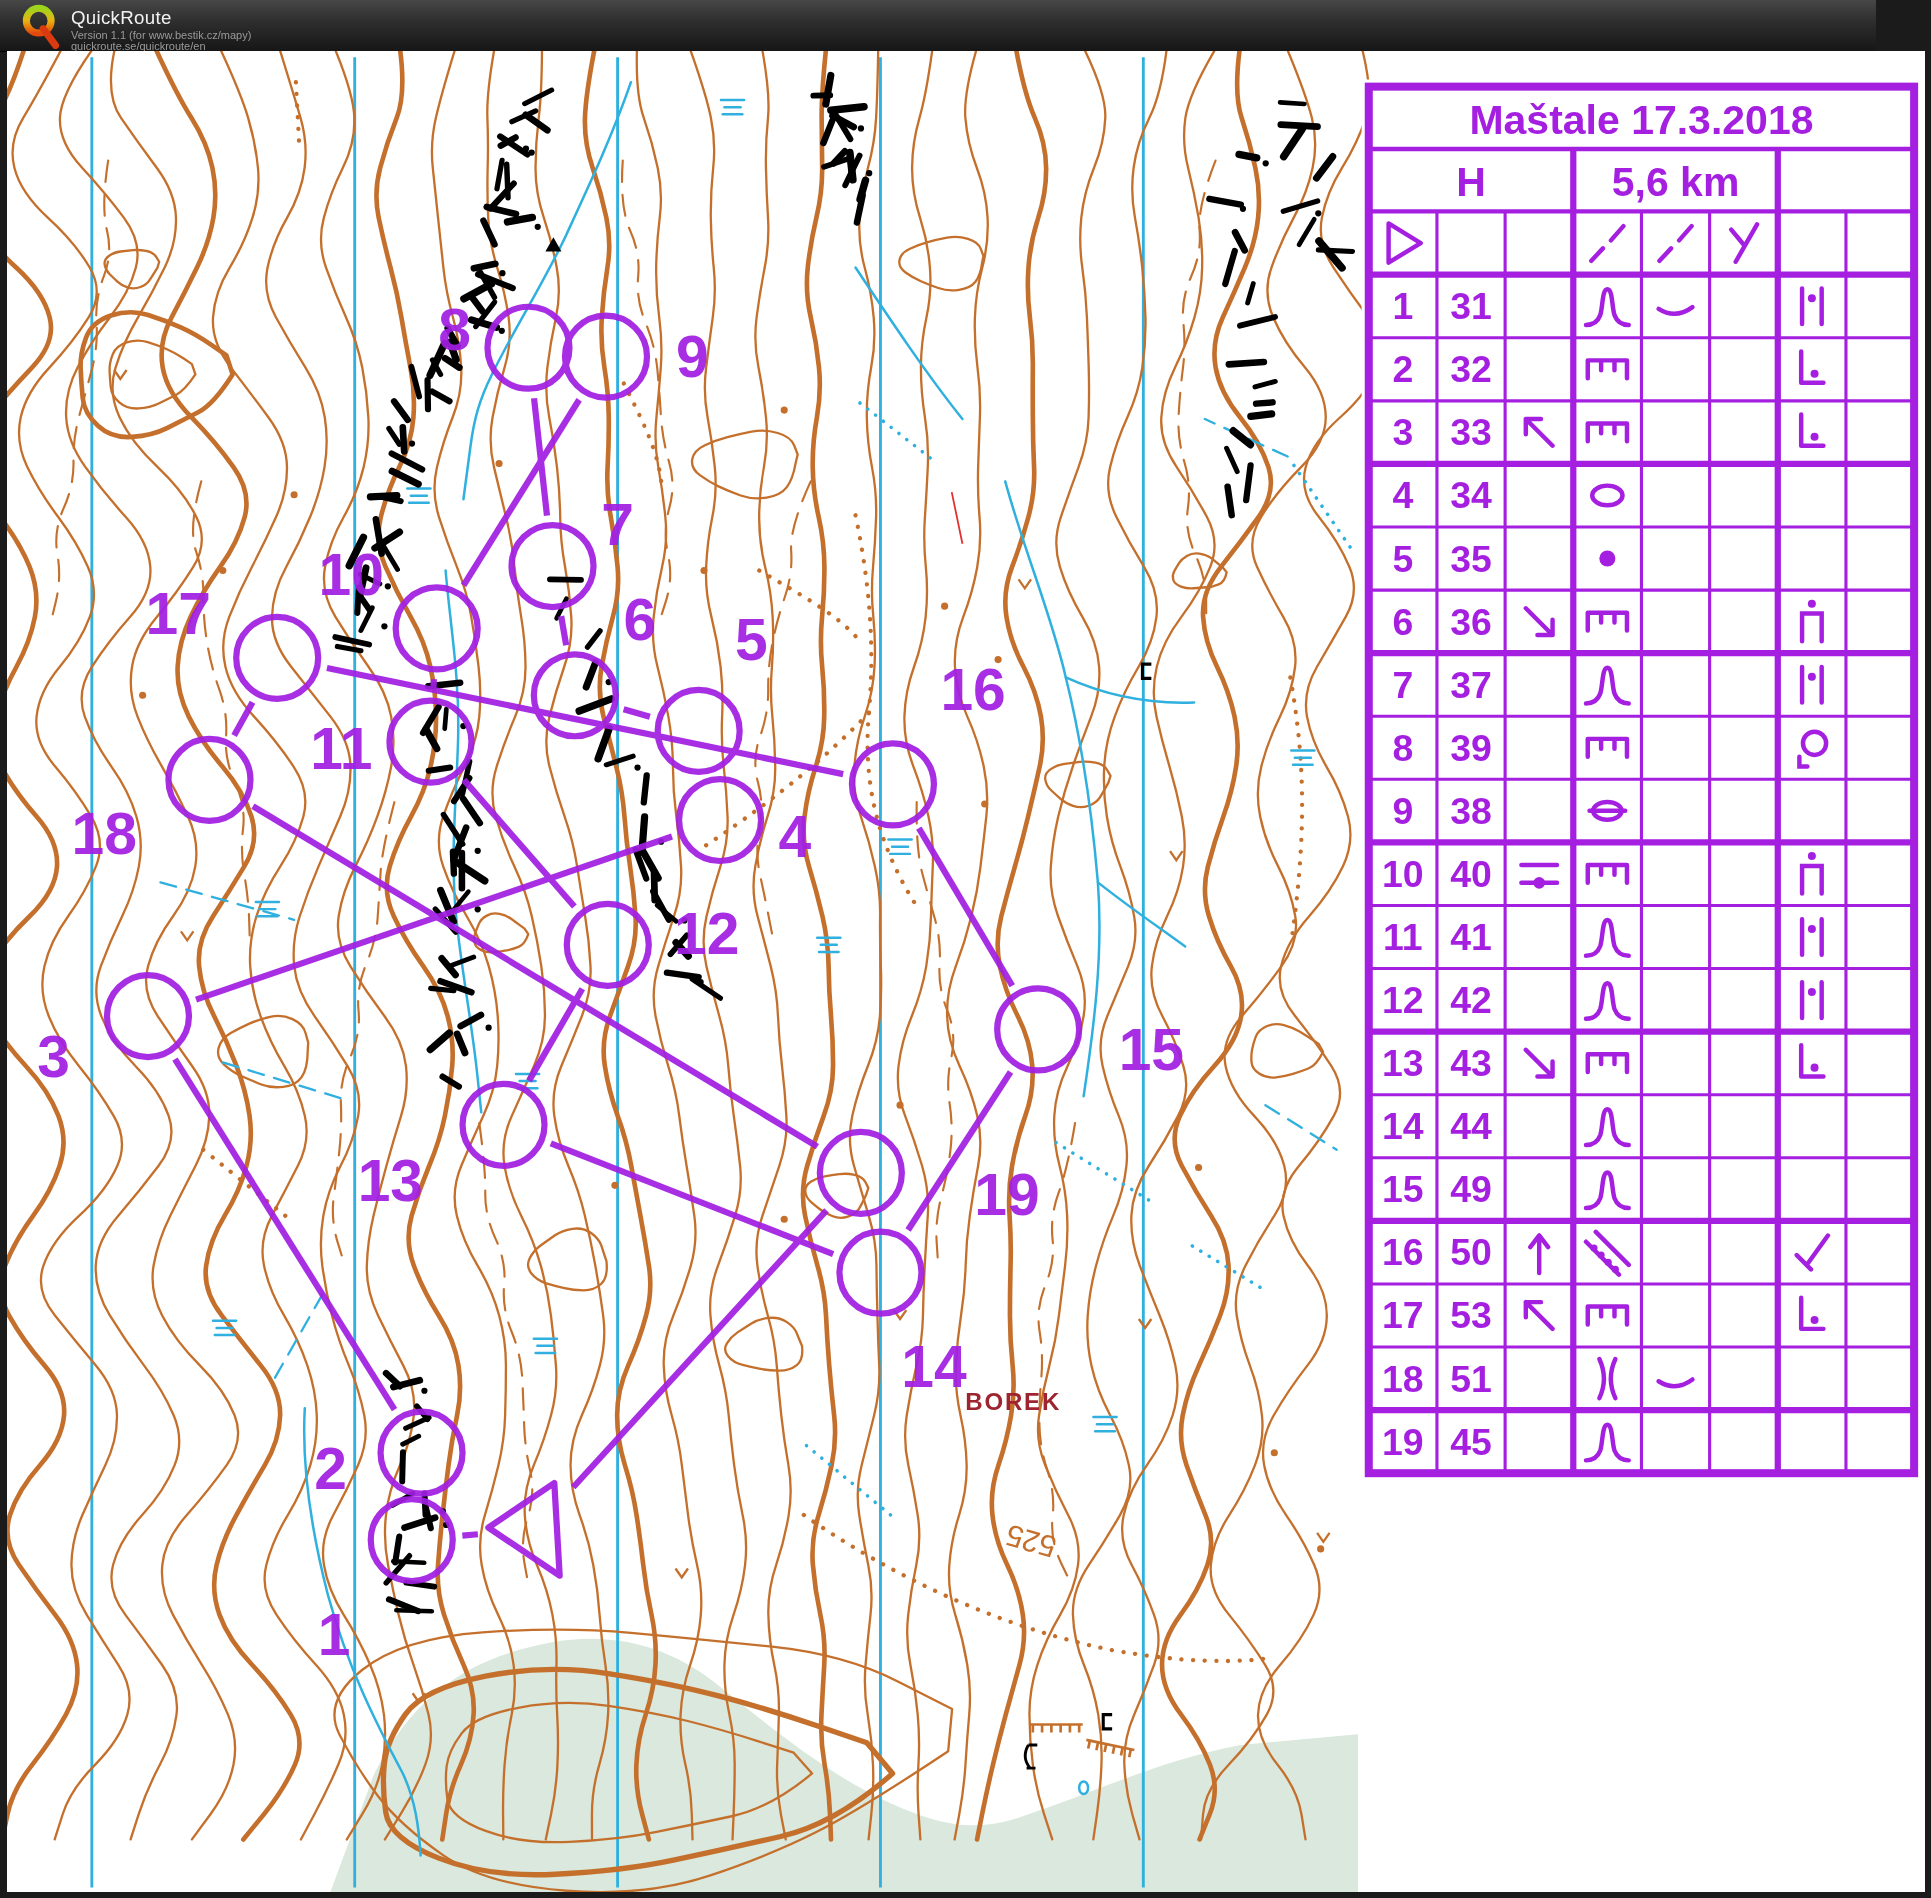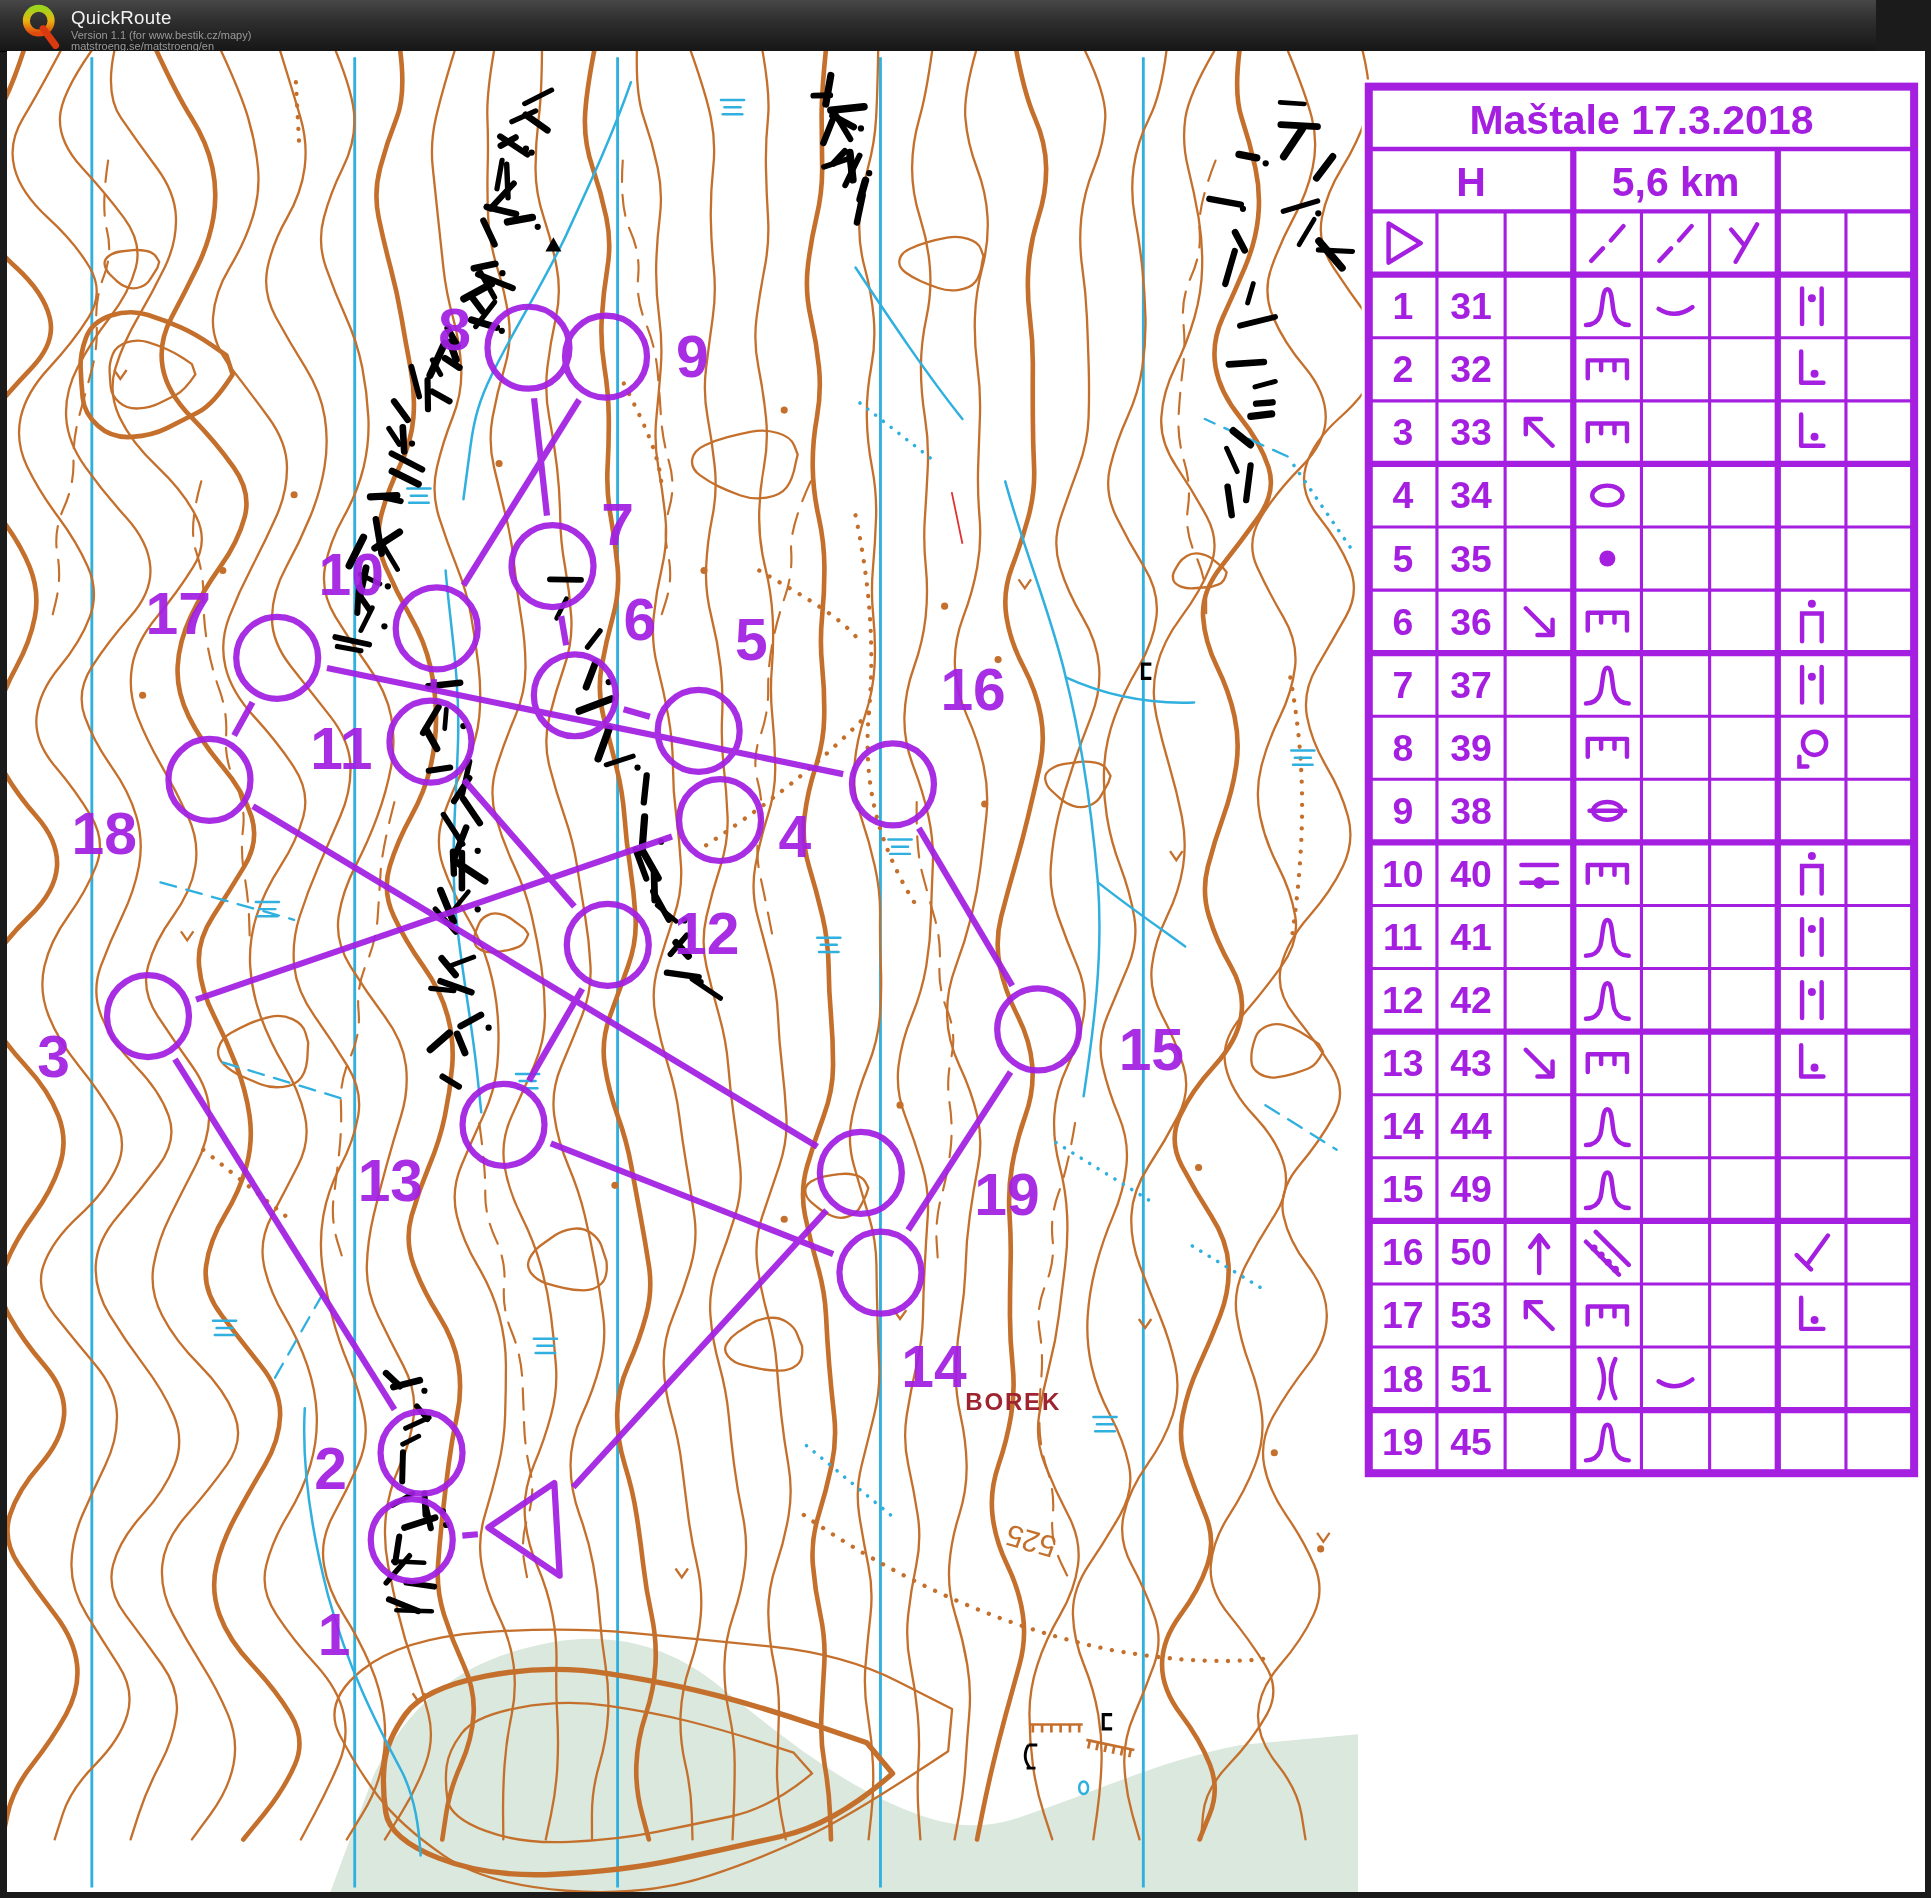--- a/index.html
+++ b/index.html
@@ -29,21 +29,21 @@
           <stop offset="0" stop-color="#9CD51C"></stop>
             <stop offset=".5" stop-color="#E9B411"></stop>
           <stop offset="1" stop-color="#E2490C"></stop>
         </linearGradient>
       </defs>
       <circle cx="20" cy="20" r="14" fill="none" stroke="url(#qg)" stroke-width="8"></circle>
       <path d="M25,29 L39,48" stroke="#D93A10" stroke-width="8" stroke-linecap="round" fill="none"></path>
     </svg>
     <div class="app-title">QuickRoute</div>
     <div class="app-sub1">Version 1.1  (for www.bestik.cz/mapy)</div>
-    <div class="app-sub2">matstroeng.se/matstroeng/en</div>
+    <div class="app-sub2">quickroute.se/quickroute/en</div>
   </div>
 
   <div id="mapwrap">
     <svg id="map-svg" width="1918" height="1841" viewBox="0 0 2152 2066">
       <defs>
 
         <g id="sym-start-triangle">
             <path d="M16,10 L52,32 L16,54 Z" fill="none" stroke-linejoin="round"></path>
           </g>
         <g id="sym-path-slash">

